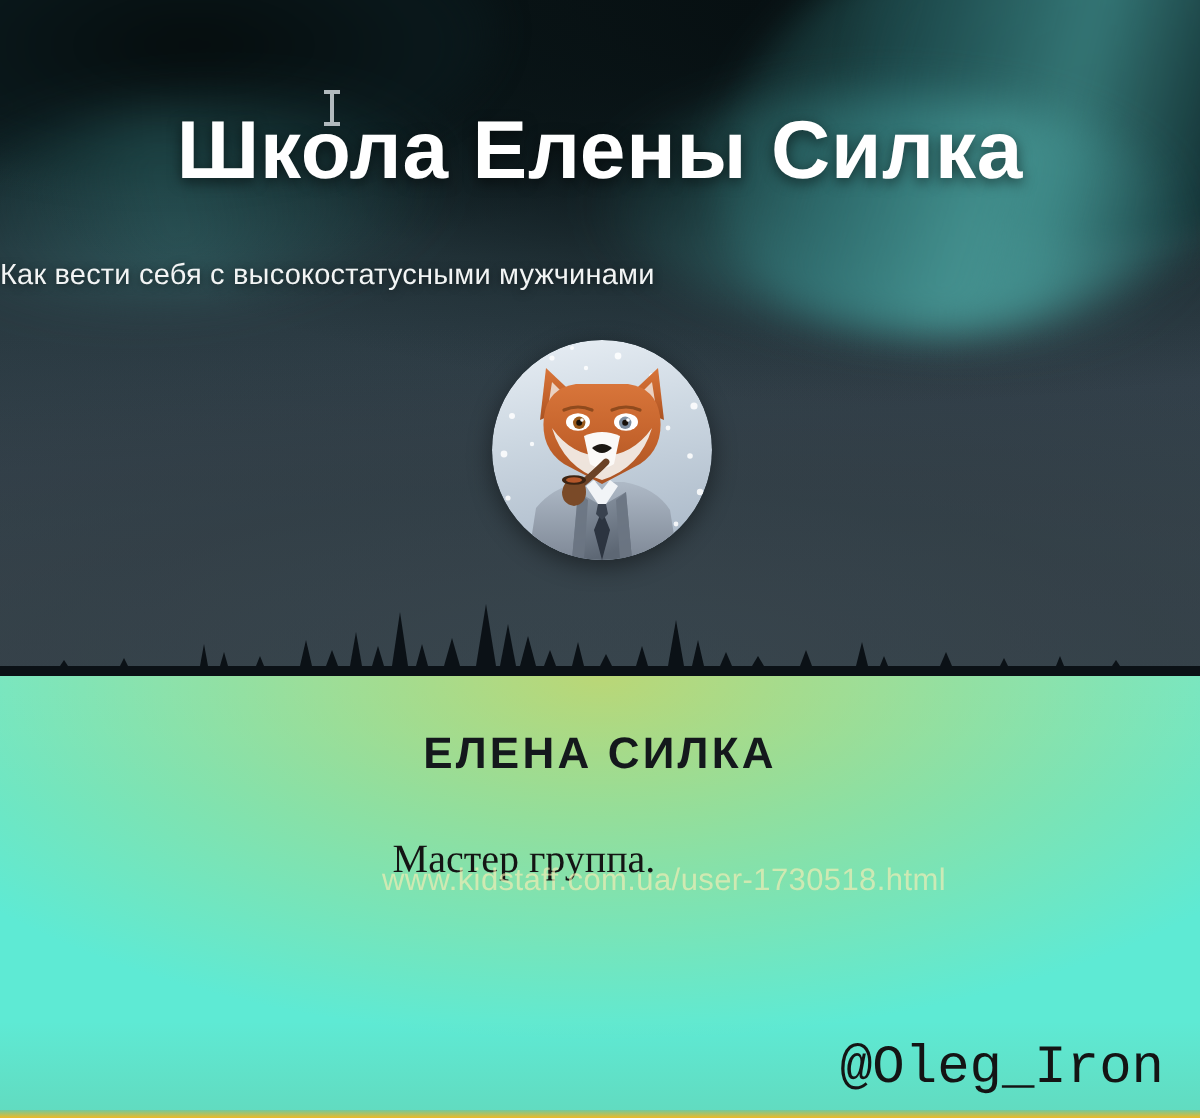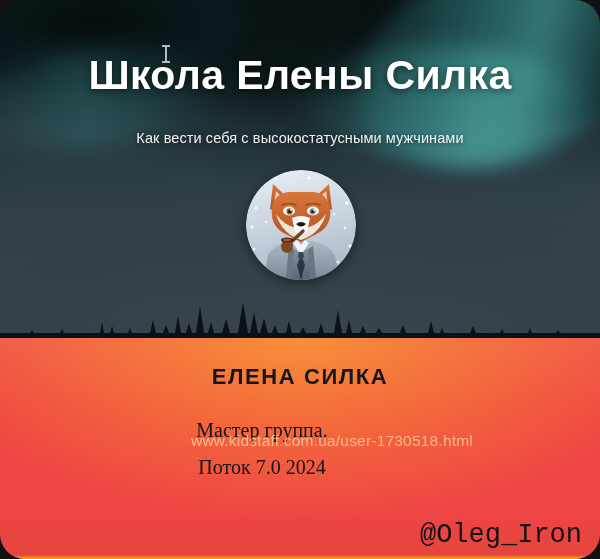--- a/index.html
+++ b/index.html
@@ -8,21 +8,20 @@
     width:600px; height:559px;
     background:#111;
     font-family:"Liberation Sans", sans-serif;
     overflow:hidden;
   }
 
   .card {
     position:relative;
     width:600px; height:559px;
     overflow:hidden;
-    border-radius:25px;
   }
 
   
   .hero {
     position:absolute;
     left:0; top:0;
     width:600px; height:338px;
     overflow:hidden;
     background:#2f3c43;
   }
@@ -112,21 +111,20 @@
     font-weight:600;
     letter-spacing:0.4px;
     color:#ffffff;
     text-shadow:0 2px 7px rgba(0,0,0,0.55);
     white-space:nowrap;
   }
   .hero-subtitle {
     position:absolute;
     left:0; top:128px;
     width:600px;
-    text-align:center;
     font-size:14.5px;
     line-height:20px;
     font-weight:500;
     letter-spacing:0.1px;
     color:#f2f4f4;
     text-shadow:0 1px 4px rgba(0,0,0,0.5);
     white-space:nowrap;
   }
 
   
@@ -138,21 +136,21 @@
     overflow:hidden;
     box-shadow:0 3px 12px rgba(0,0,0,0.45);
   }
   .avatar svg { display:block; width:110px; height:110px; }
 
   
   .panel {
     position:absolute;
     left:0; top:338px;
     width:600px; height:221px;
-    background:#ef4444;
+    background:#5eead4;
     overflow:hidden;
   }
   .panel-shade {
     position:absolute; inset:0;
     background:
       radial-gradient(120% 150% at 50% 0%, rgba(255,198,40,0.55) 0%, rgba(252,182,20,0) 55%),
       linear-gradient(180deg, rgba(255,255,255,0.05) 0%, rgba(0,0,0,0) 30%, rgba(0,0,0,0) 78%, rgba(130,78,0,0.10) 100%);
     pointer-events:none;
   }
   .panel-bottomline {
@@ -374,21 +372,20 @@
     </div>
   </div>
 
   <div class="panel">
     <div class="panel-shade"></div>
 
     <div class="name">ЕЛЕНА СИЛКА</div>
 
     <div class="lines">
       <span class="ln">Мастер группа.</span>
-      <span class="ln">Поток 7.0 2024</span>
     </div>
 
     <div class="handle">@Oleg_Iron</div>
 
     <div class="panel-bottomline"></div>
   </div>
 
   <div class="watermark">www.kidstaff.com.ua/user-1730518.html</div>
 
 </div>

